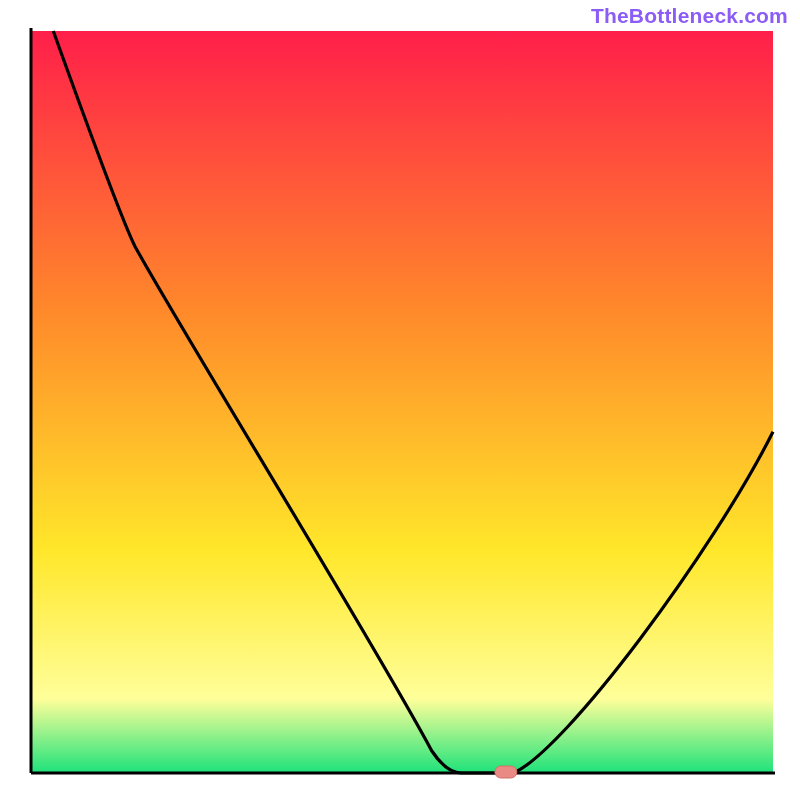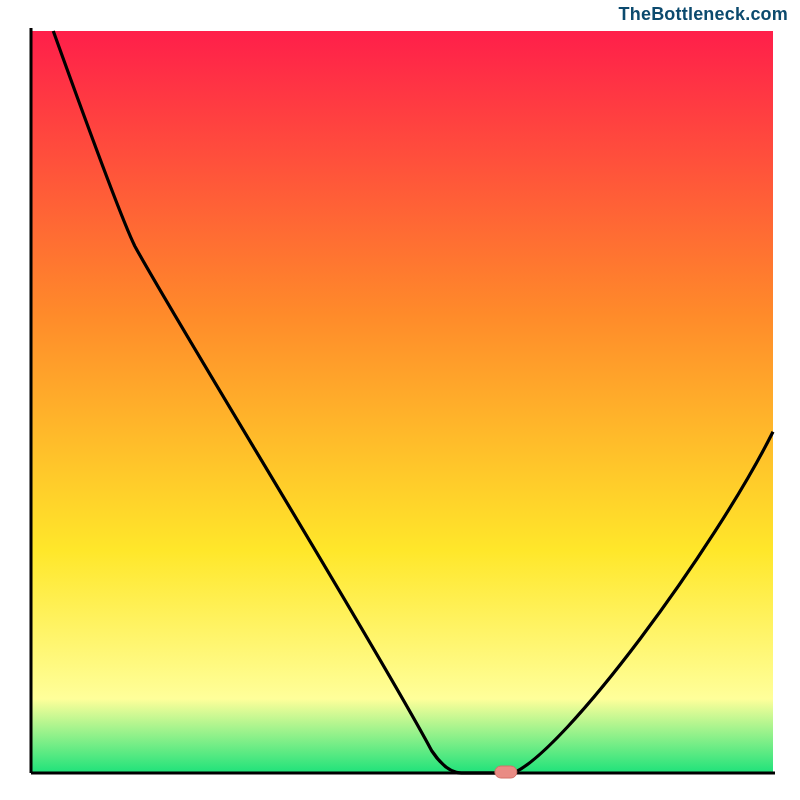--- a/index.html
+++ b/index.html
@@ -12,23 +12,23 @@
   }
   .container {
     position: relative;
     width: 800px;
     height: 800px;
   }
   .watermark {
     position: absolute;
     top: 4px;
     right: 12px;
-    font-size: 18px;
+    font-size: 21px;
     font-weight: bold;
-    color: #0c4a6e;
+    color: #8b5cf6;
     letter-spacing: 0.2px;
     z-index: 10;
   }
   svg.plot {
     position: absolute;
     top: 0;
     left: 0;
     width: 800px;
     height: 800px;
     display: block;

